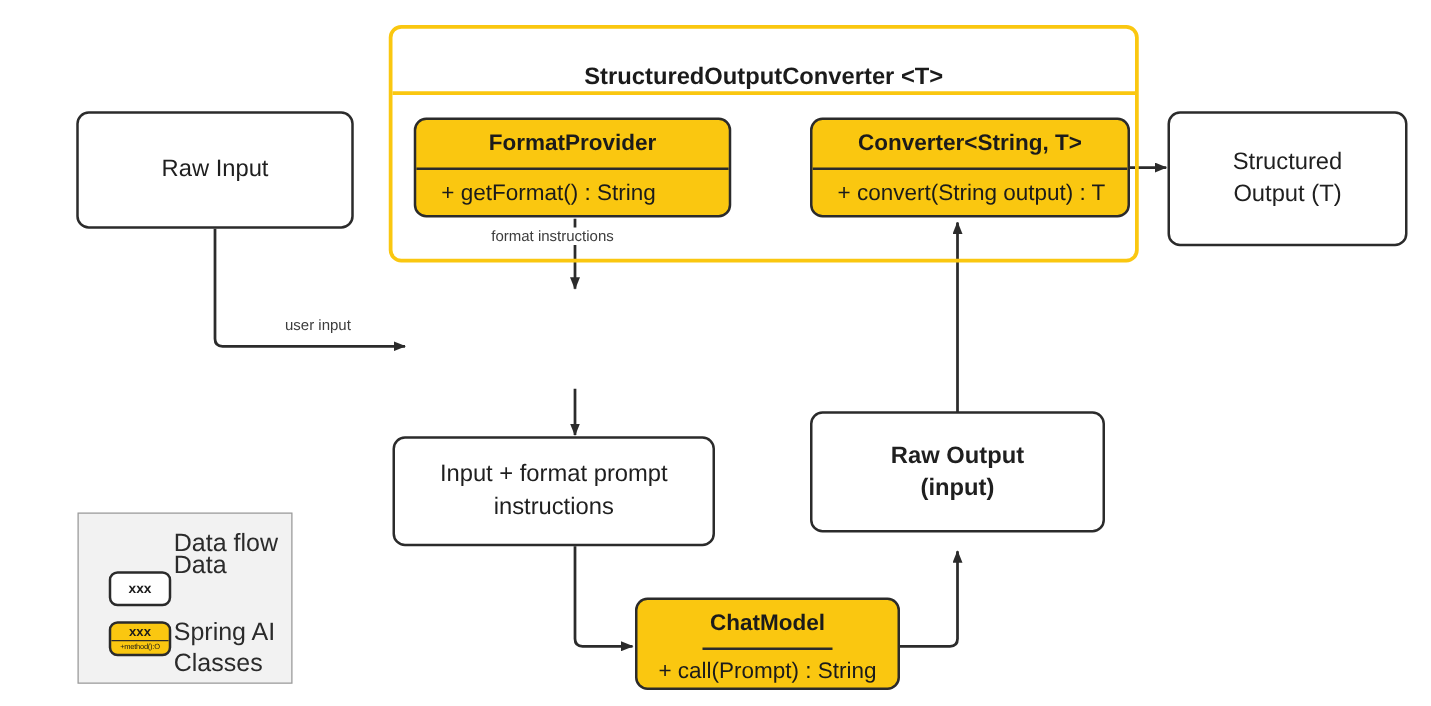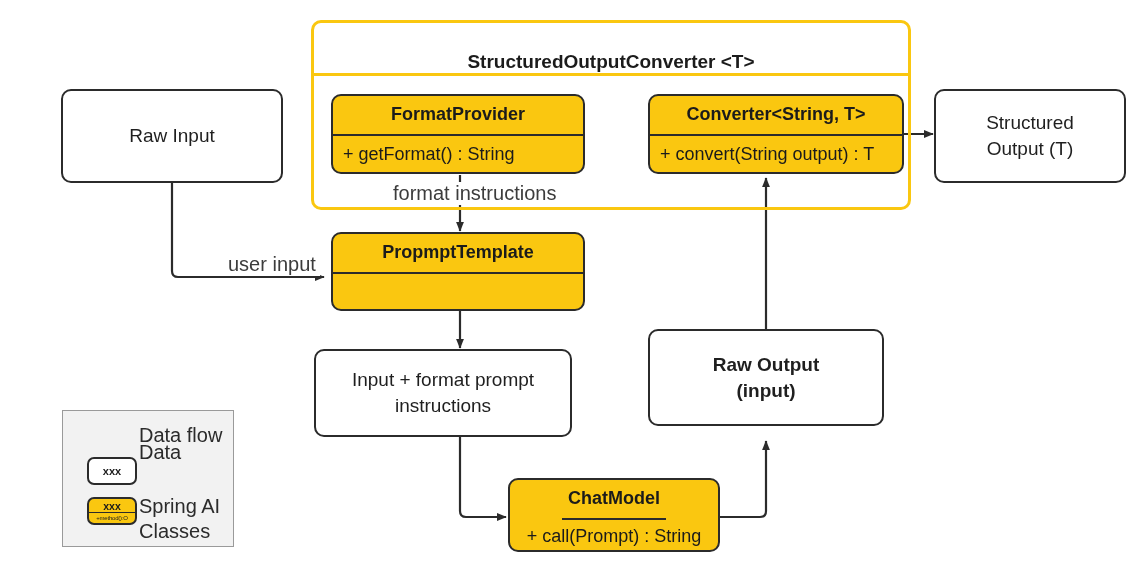--- a/index.html
+++ b/index.html
@@ -56,21 +56,21 @@
     border-bottom: 2px solid #2b2b2b;
     text-align: center;
   }
   .klass .k-body {
     flex: 1 1 auto;
     display: flex;
     align-items: center;
     justify-content: flex-start;
     font-size: 18px;
     color: #1b1b1b;
-    padding: 6px 10px;
+    padding: 6px 20px;
     white-space: nowrap;
   }
   .klass .k-body.empty { padding: 0; }
 
   
   #group-container {
     position: absolute;
     box-sizing: border-box;
     border: 3px solid #fac710;
     border-radius: 10px;
@@ -85,21 +85,21 @@
     border-bottom: 3px solid #fac710;
     font-weight: bold;
     font-size: 19px;
     color: #1b1b1b;
     background: transparent;
   }
 
   
   .edge-label {
     position: absolute;
-    font-size: 20px;
+    font-size: 12px;
     color: #3c3c3c;
     background: #ffffff;
     padding: 0 4px;
     white-space: nowrap;
   }
 
   
   #wires {
     position: absolute;
     left: 0; top: 0;
@@ -208,39 +208,35 @@
 
   <div class="box klass" style="left:648px; top:94px; width:256px; height:80px;">
     <div class="k-title">Converter&lt;String, T&gt;</div>
     <div class="k-body">+ convert(String output) : T</div>
   </div>
 
   <div class="box data" style="left:61px; top:89px; width:222px; height:94px;">
     <span>Raw Input</span>
   </div>
 
-  <div class="box data" style="left:934px; top:89px; width:192px; height:94px;">
+  <div class="box data" style="left:934px; top:89px; width:192px; height:108px;">
     <span>Structured</span>
     <span>Output (T)</span>
   </div>
 
   <div class="box data" style="left:314px; top:349px; width:258px; height:88px;">
     <span>Input + format prompt</span>
     <span>instructions</span>
   </div>
 
   <div class="box data" style="left:648px; top:329px; width:236px; height:97px;font-weight:bold;">
     <span>Raw Output</span>
     <span>(input)</span>
   </div>
 
-  <div class="box klass" style="left:331px; top:232px; width:254px; height:79px;">
-    <div class="k-title">PropmptTemplate</div>
-    <div class="k-body empty"></div>
-  </div>
 
   <div class="box klass" style="left:508px; top:478px; width:212px; height:74px;align-items:center;">
     <div class="k-title">ChatModel</div>
     <div class="k-body">+ call(Prompt) : String</div>
   </div>
 
   <div class="edge-label" style="left:224px; top:253px;">
     <span>user input</span>
   </div>
   <div class="edge-label" style="left:389px; top:182px;">

